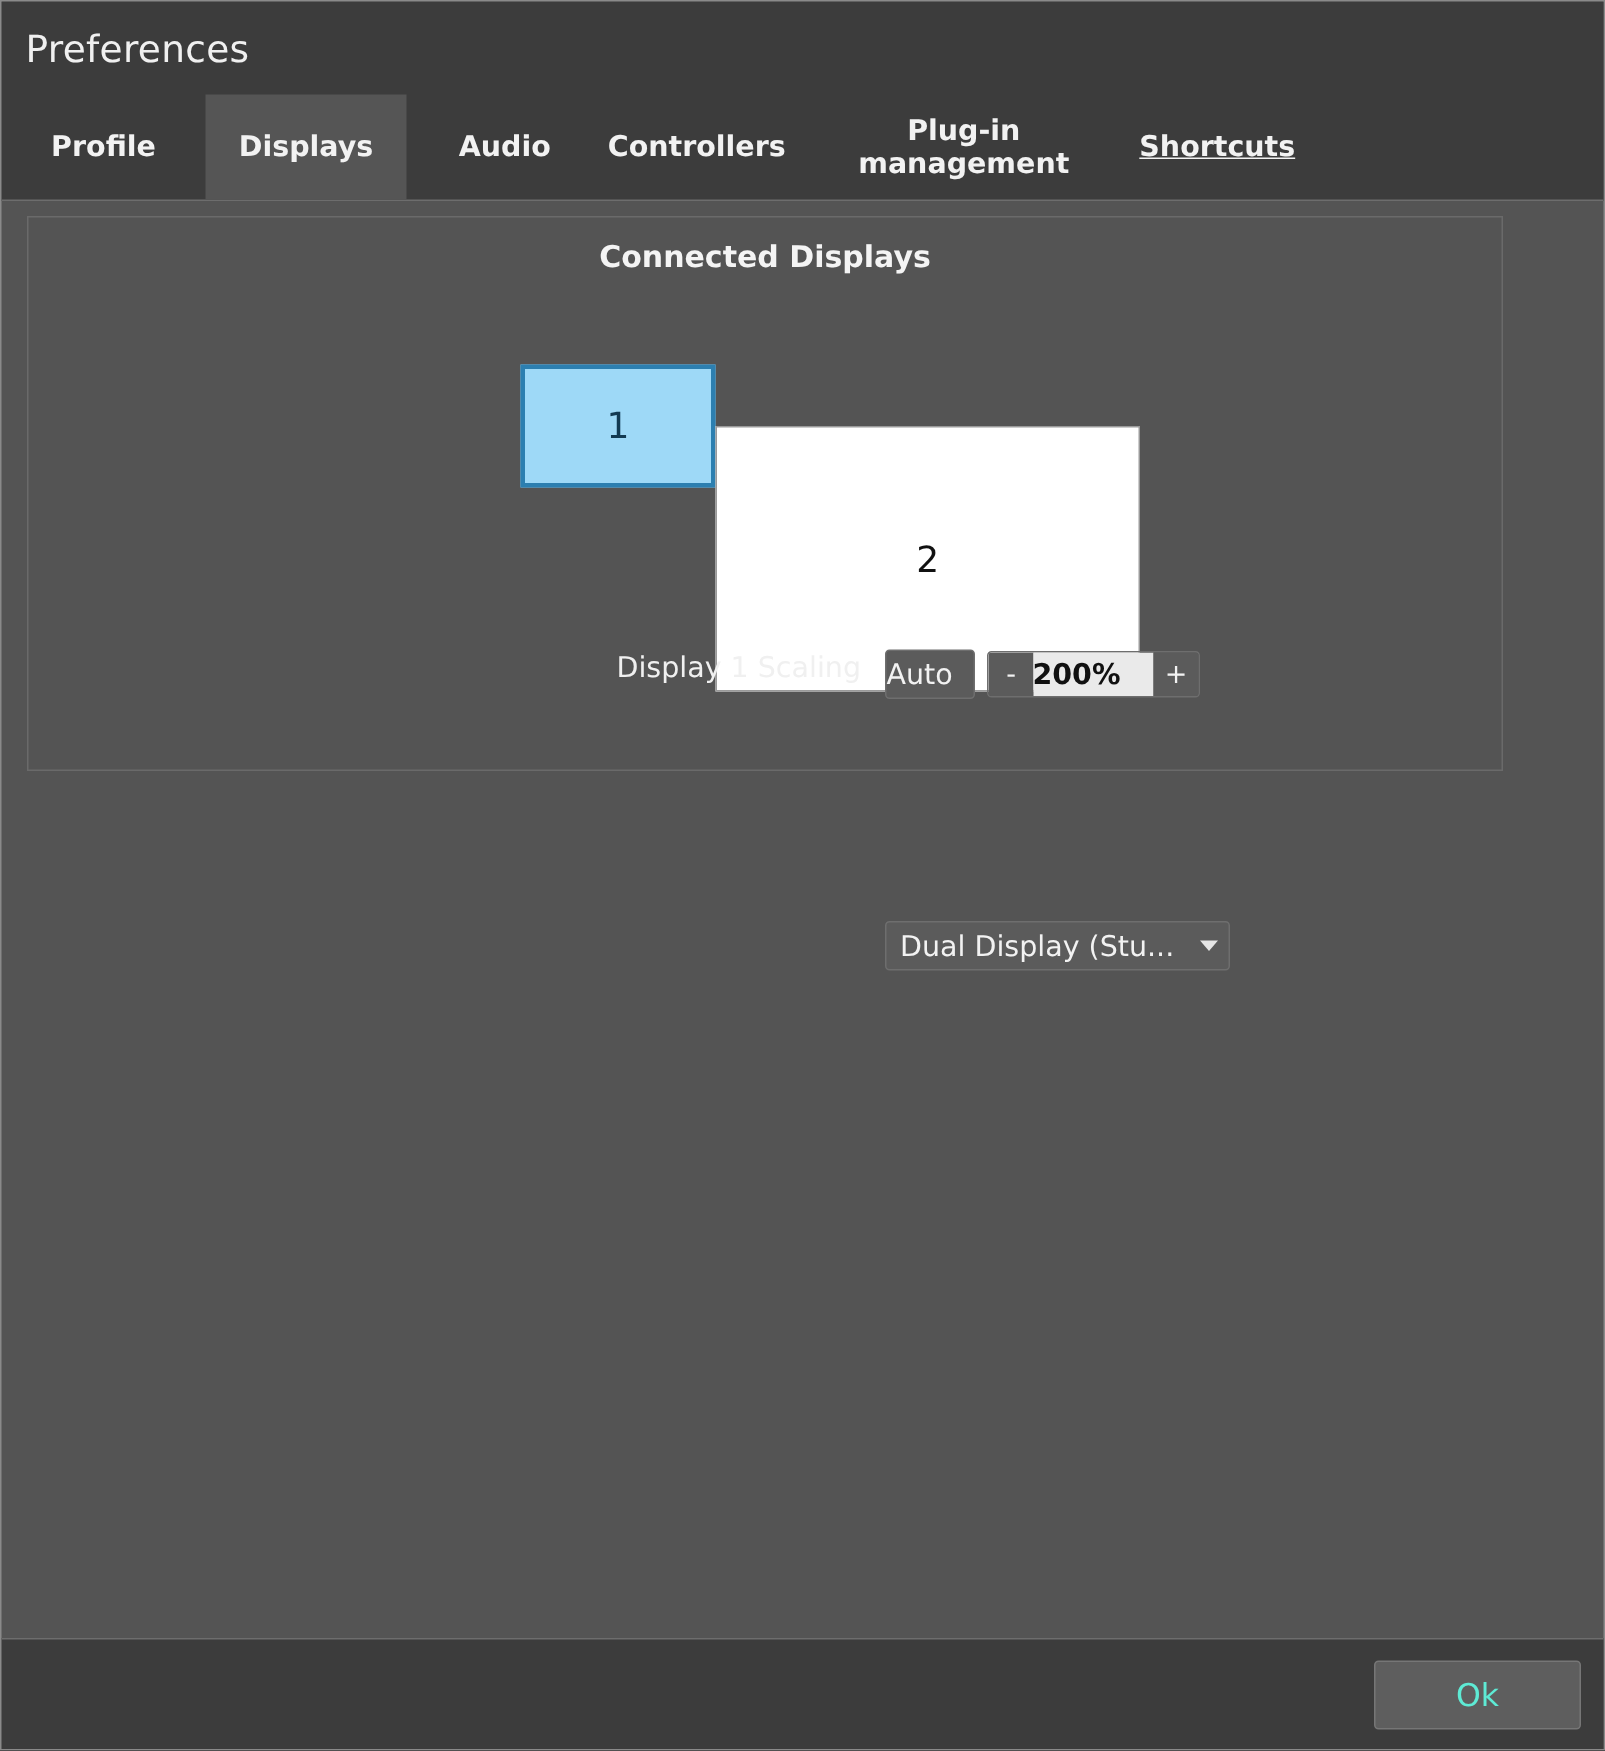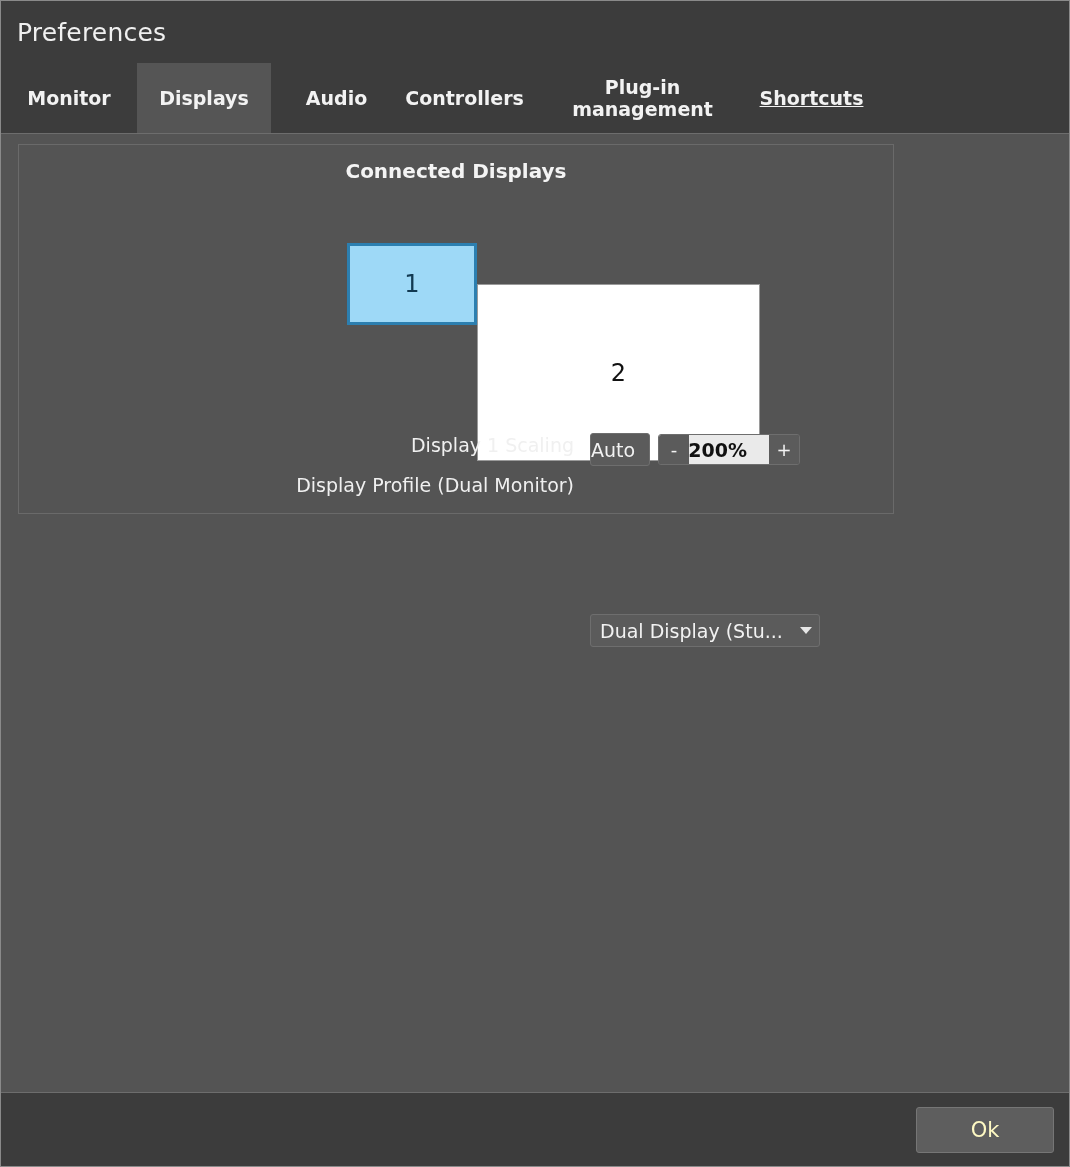--- a/index.html
+++ b/index.html
@@ -65,21 +65,21 @@
   }
   .tab.active {
     background: #555555;
   }
 
   
   .panel {
     position: absolute;
     left: 17px;
     top: 143px;
-    width: 876px;
+    width: 984px;
     height: 370px;
     box-sizing: border-box;
     border: 1px solid #6a6a6a;
     background: #545454;
   }
   .panel-title {
     position: absolute;
     left: 0;
     top: 14px;
     width: 100%;
@@ -226,40 +226,40 @@
   }
   #btn-ok {
     position: absolute;
     right: 17px;
     top: 14px;
     width: 136px;
     height: 44px;
     background: #5e5e5e;
     border: 1px solid #767676;
     border-radius: 3px;
-    color: #fef9c3;
+    color: #5eead4;
     font-size: 21px;
     display: flex;
     align-items: center;
     justify-content: center;
     cursor: default;
     user-select: none;
   }
 </style>
 </head>
 <body>
 
 <div id="app">
 
   <div class="titlebar">
     <div class="window-title">Preferences</div>
 
     <div class="tabstrip">
       <div class="tab" style="left:0px;width:136px;">
-        <span>Monitor</span>
+        <span>Profile</span>
       </div>
       <div class="tab active" style="left:136px;width:134px;">
         <span>Displays</span>
       </div>
       <div class="tab" style="left:280px;width:111px;">
         <span>Audio</span>
       </div>
       <div class="tab" style="left:558px;width:167px;flex-direction:column;justify-content:center;">
         <span>Plug-in</span>
         <span>management</span>
@@ -296,21 +296,20 @@
         <span>-</span>
       </div>
       <div class="step-value">
         <span>200%</span>
       </div>
       <div class="step-btn">
         <span>+</span>
       </div>
     </div>
 
-    <div class="ctl-label" id="lbl-profile">Display Profile (Dual Monitor)</div>
 
     <div class="select">
       <span class="sel-text">Dual Display (Stu...</span>
       <span class="caret">
         <span class="caret-glyph"></span>
       </span>
     </div>
   </div>
 
   <div class="bottombar">

